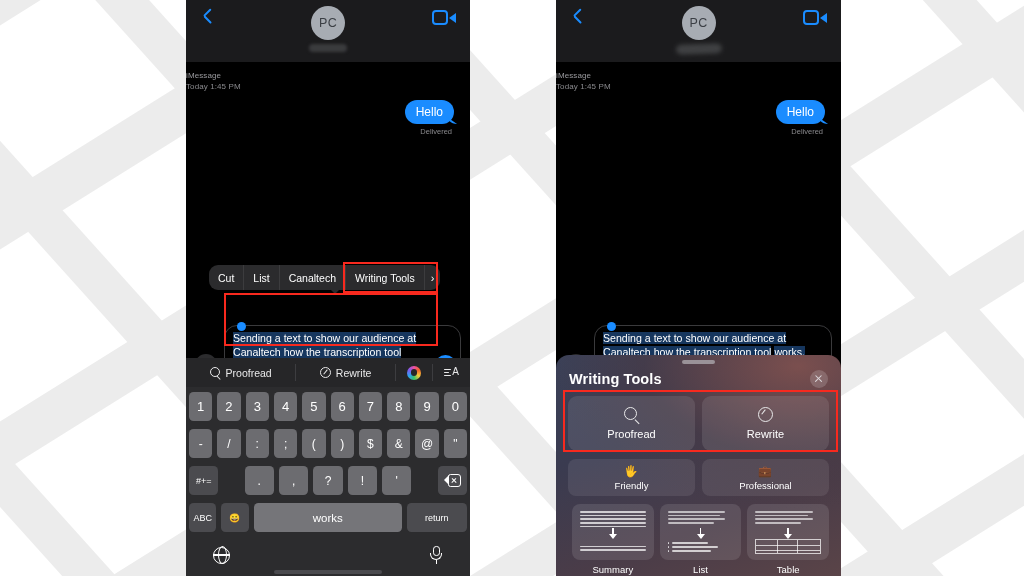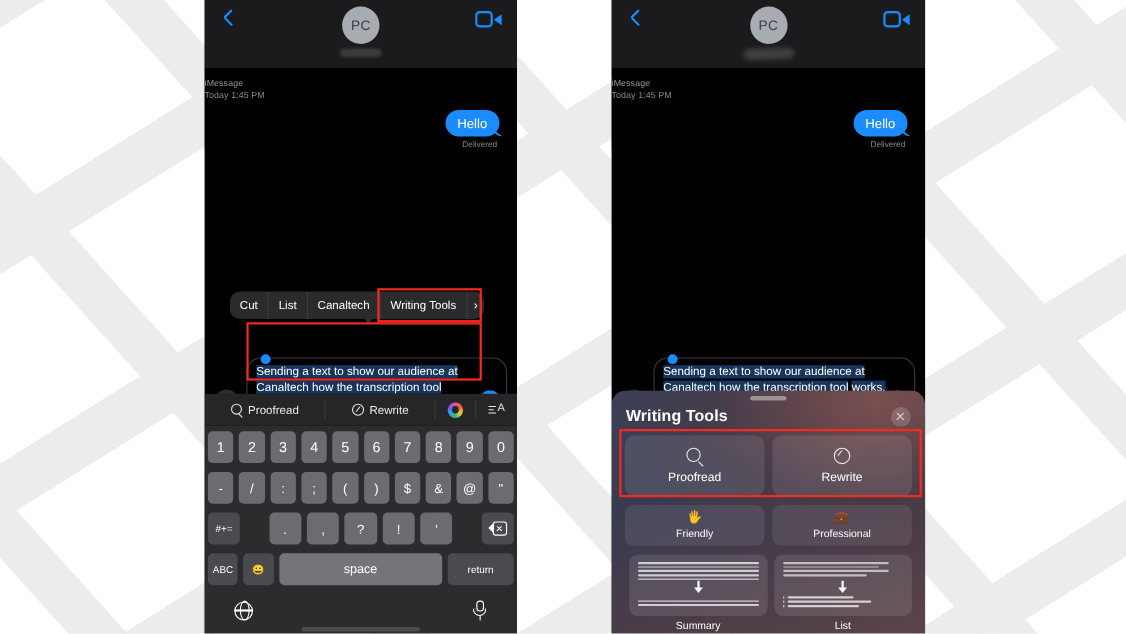--- a/index.html
+++ b/index.html
@@ -506,21 +506,21 @@
             <span class="box"></span>
             <span class="tip"></span>
             <span class="x1"></span>
             <span class="x2"></span>
           </span>
       </div>
     </div>
     <div class="krow">
       <div class="key dark">ABC</div>
       <div class="key dark">😀</div>
-      <div class="key space">space</div>
+      <div class="key space">works</div>
       <div class="key dark wide">return</div>
     </div>
     <div class="kbd-bottom">
       <div class="globe"></div>
       <div class="mic">
         <span class="cap"></span>
           <span class="arc"></span>
           <span class="stem"></span>
       </div>
     </div>
@@ -641,19 +641,40 @@
                 <span class="ln" style="width:70%"></span>
               </div>
             <div class="b">
                 <span class="dot"></span>
                 <span class="ln" style="width:60%"></span>
               </div>
           </div>
         </div>
         <div class="fmt-label">List</div>
       </div>
+      <div class="wt-fmt">
+        <div class="fmt-thumb">
+          <div class="fmt-lines" style="opacity:.85">
+            <div class="l" style="width:88%"></div>
+              <div class="l" style="width:80%"></div>
+            <div class="l" style="width:88%"></div>
+              <div class="l" style="width:70%"></div>
+          </div>
+          <div class="fmt-dn">
+              <span class="stem"></span>
+              <span class="head"></span>
+            </div>
+          <div class="fmt-table">
+            <span class="hr" style="top:4.5px"></span>
+              <span class="hr" style="top:9.5px"></span>
+            <span class="vr" style="left:32%"></span>
+              <span class="vr" style="left:64%"></span>
+          </div>
+        </div>
+        <div class="fmt-label">Table</div>
+      </div>
     </div>
   </div>
 </div>
 
 <div class="redbox" style="left:343px; top:262px; width:95px; height:31px;"></div>
 <div class="redbox" style="left:224px; top:293px; width:214px; height:53px;"></div>
 <div class="redbox" style="left:563px; top:390px; width:275px; height:62px;"></div>
 
 </body></html>

